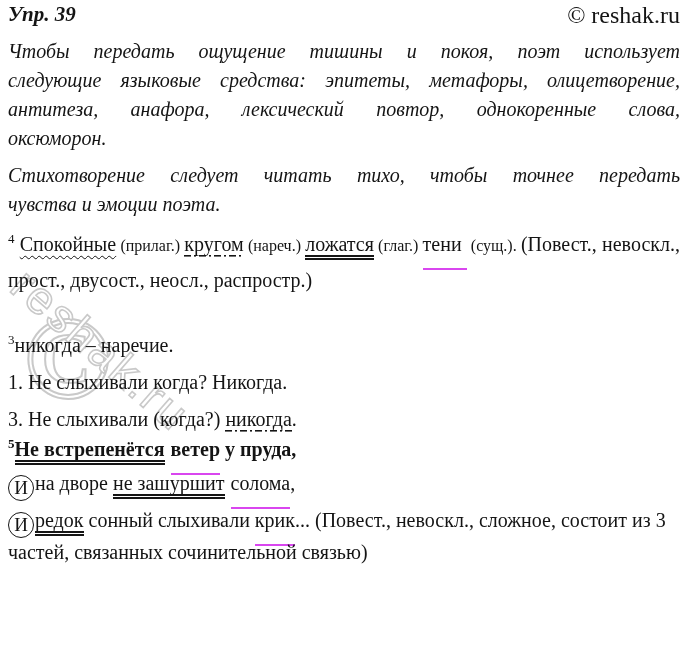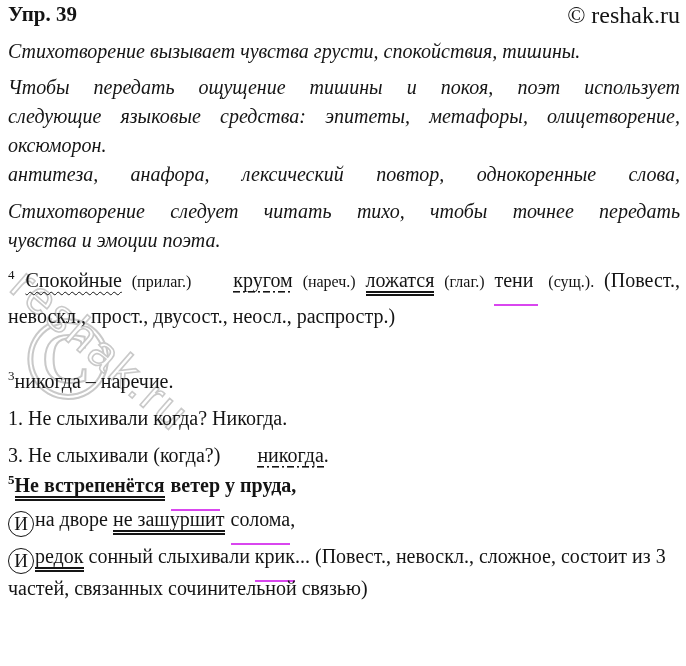--- a/index.html
+++ b/index.html
@@ -14,21 +14,21 @@
   .wm-c {
     font-family:"Liberation Serif", serif; font-size:118px;
     fill:#ffffff; stroke:#c9c9c9; stroke-width:2; text-anchor:middle;
   }
   .wm-t {
     font-family:"Liberation Sans", sans-serif; font-size:46px;
     fill:#ffffff; stroke:#c9c9c9; stroke-width:1.6; letter-spacing:3px;
   }
   .content { position:relative; z-index:1; padding:2px 6px 0 8px; }
   .header { display:flex; justify-content:space-between; align-items:flex-start; }
-  .ex-title { font-size:21px; font-weight:bold; }
+  .ex-title { font-size:21px; font-weight:bold; font-style:italic; }
   .copyright { font-size:24px; }
   .it { font-style:italic; font-size:20px; }
   p { margin:0; }
   .p1 { margin-top:8px; line-height:28px; }
   .pblock { margin-top:8px; }
   .jl { line-height:29px; }
   .jl.j { text-align:justify; text-align-last:justify; }
   .s4 { margin-top:8px; font-size:20px; line-height:35px; text-align:justify; }
   .pos { font-size:16px; }
   sup { font-size:13px; line-height:0; }
@@ -40,21 +40,20 @@
   .u1.trail { padding-right:5px; }
   .u2 { border-bottom:5px double #151515; }
   .uw {
     text-decoration-line:underline; text-decoration-style:wavy;
     text-decoration-color:#151515; text-decoration-thickness:1px;
     text-underline-offset:4px;
   }
   .udd {
     padding-bottom:2px;
     background:repeating-linear-gradient(to right,#151515 0 7px,transparent 7px 10px,#151515 10px 12px,transparent 12px 15px) left bottom/100% 1.6px no-repeat;
-    margin-left:32px;
   }
   .ml { margin-left:6px; }
   .circ {
     display:inline-block; width:24px; height:24px;
     border:1.5px solid #151515; border-radius:50%;
     text-align:center; line-height:23px; font-size:19px;
     vertical-align:-4px; margin-right:1px;
   }
 </style>
 </head>
@@ -67,27 +66,26 @@
     <text class="wm-t" transform="translate(8,26) rotate(41)">reshak.ru</text>
   </svg>
 
   <div class="content">
 
     <div class="header">
       <div class="ex-title">Упр. 39</div>
       <div class="copyright">© reshak.ru</div>
     </div>
 
-    <p class="it p1">Стихотворение вызывает чувства грусти, спокойствия, тишины.</p>
 
     <div class="it pblock">
       <div class="jl j">Чтобы передать ощущение тишины и покоя, поэт использует</div>
       <div class="jl j">следующие языковые средства: эпитеты, метафоры, олицетворение,</div>
+      <div class="jl j">антитеза, анафора, лексический повтор, однокоренные слова,</div>
       <div class="jl">оксюморон.</div>
-      <div class="jl j">антитеза, анафора, лексический повтор, однокоренные слова,</div>
     </div>
 
     <div class="it pblock">
       <div class="jl j">Стихотворение следует читать тихо, чтобы точнее передать</div>
       <div class="jl">чувства и эмоции поэта.</div>
     </div>
 
     <p class="s4"><sup>4</sup> <span class="uw">Спокойные</span><span class="pos"> (прилаг.) </span><span class="udd">кругом</span><span class="pos"> (нареч.) </span><span class="u2">ложатся</span><span class="pos"> (глаг.) </span><span class="u1 trail">тени</span><span class="pos"> (сущ.). </span><span>(Повест., невоскл., прост., двусост., неосл., распростр.)</span></p>
 
     <p class="nik-h"><sup>3</sup><span>никогда – наречие.</span></p>

